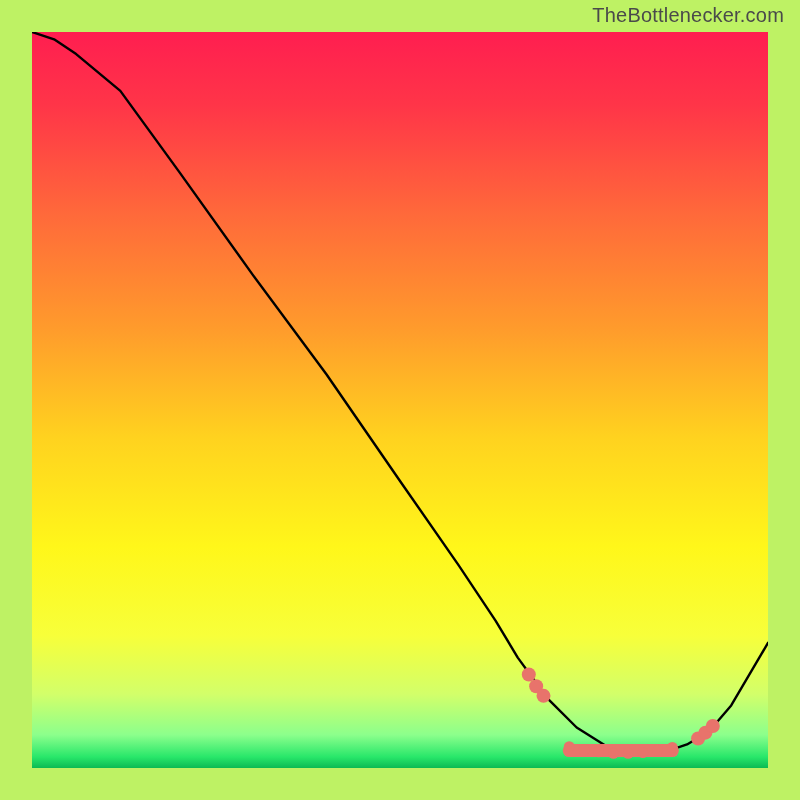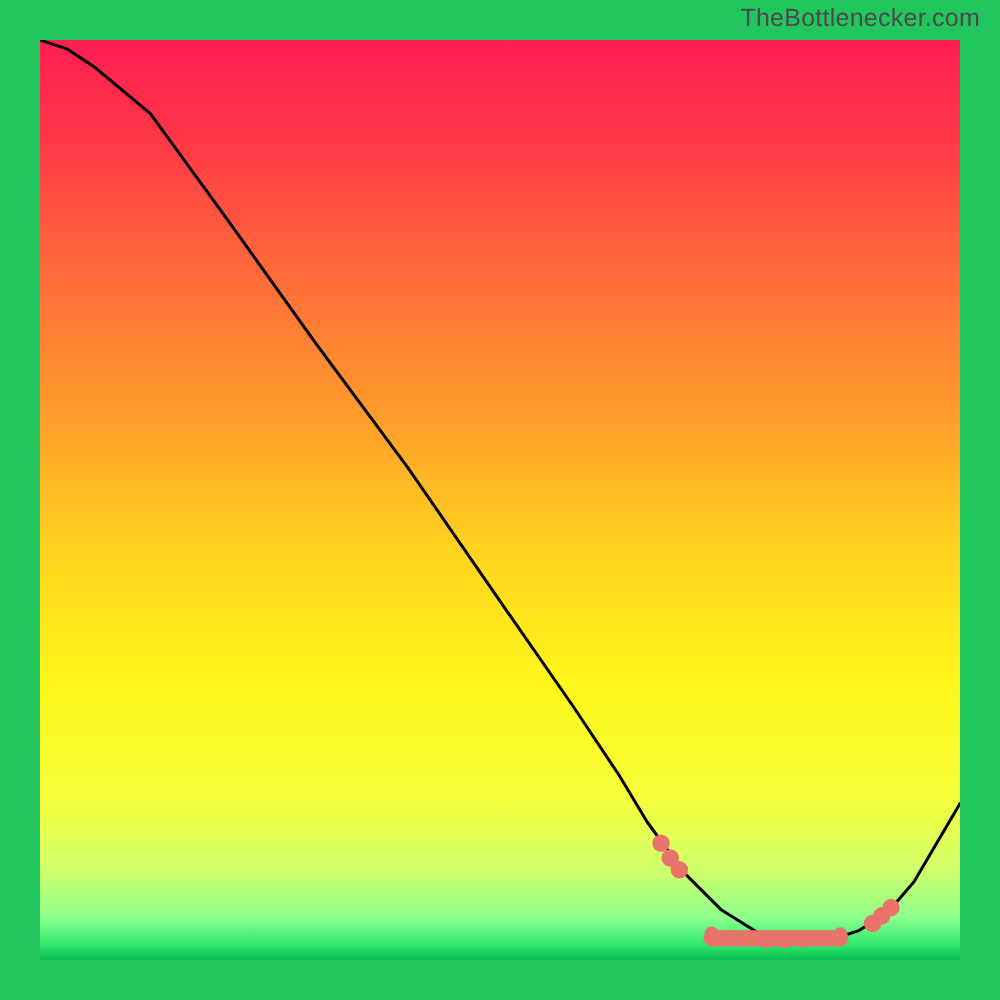--- a/index.html
+++ b/index.html
@@ -8,21 +8,21 @@
     width: 800px;
     height: 800px;
     background: #000;
     overflow: hidden;
     font-family: Arial, Helvetica, sans-serif;
   }
   .outer {
     position: relative;
     width: 800px;
     height: 800px;
-    background: #22c55e;
+    background: #bef264;
   }
   .attribution {
     position: absolute;
     top: 4px;
     right: 16px;
     font-size: 20px;
     font-weight: 500;
     color: #4a4a4a;
     letter-spacing: 0.2px;
   }

